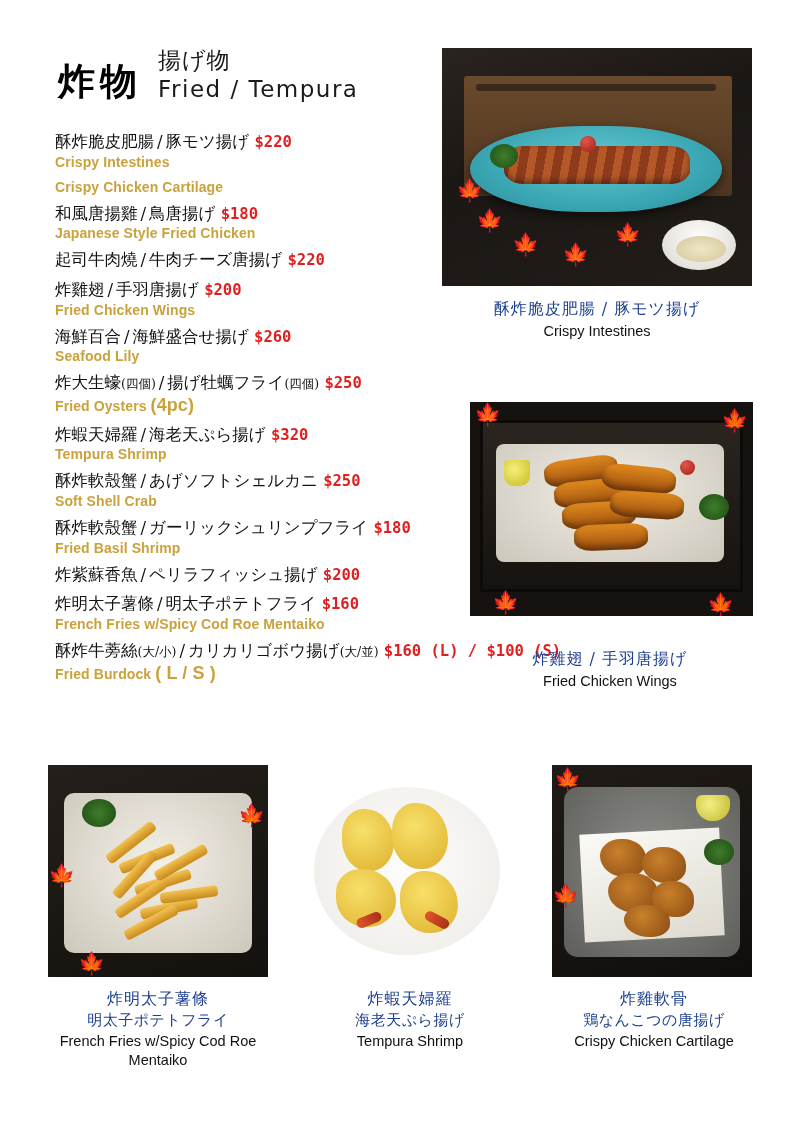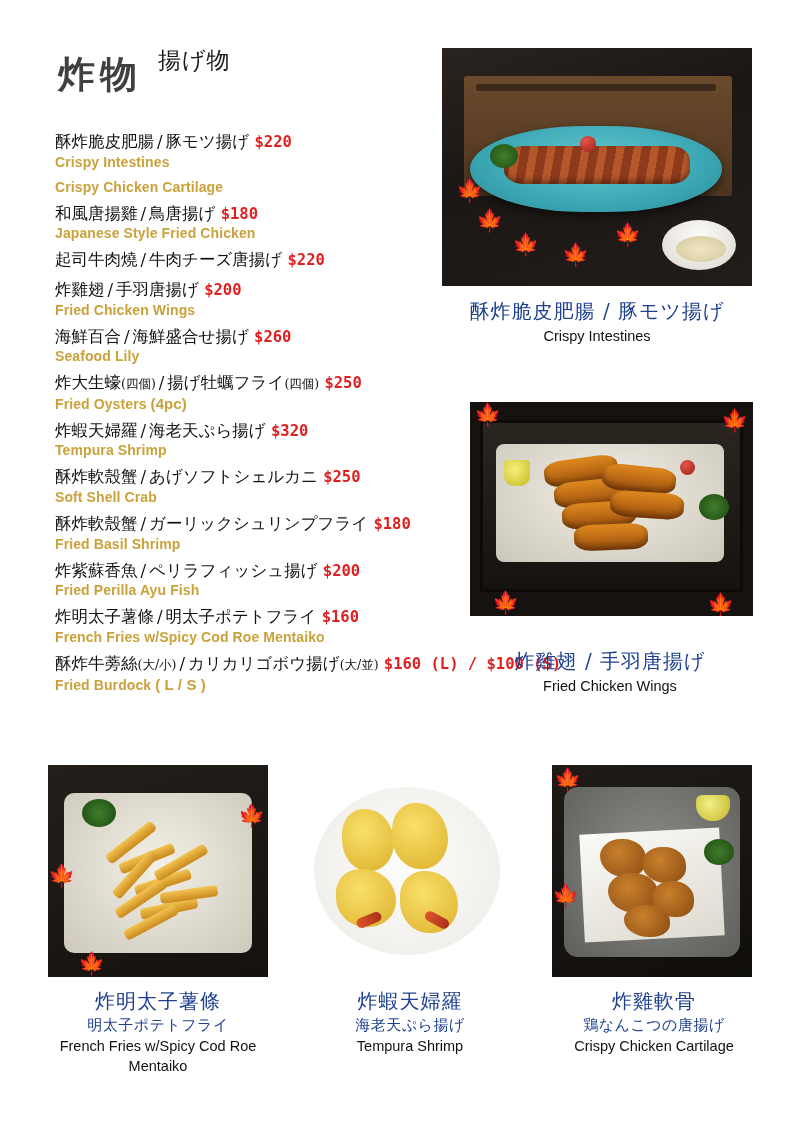--- a/index.html
+++ b/index.html
@@ -18,24 +18,25 @@
   #header {
     position: absolute;
     left: 58px; top: 48px;
     display: flex;
     align-items: flex-start;
   }
   #header .cat-cn {
     font-family: "DejaVu Serif", serif;
     font-size: 37px;
     font-weight: bold;
-    color: #404040;
+    color: #000000;
     letter-spacing: 5px;
     line-height: 1;
     padding-top: 8px;
+    margin-top: 7px;
   }
   #header .cat-right {
     margin-left: 16px;
     line-height: 1.12;
   }
   #header .cat-jp {
     font-family: "DejaVu Serif", serif;
     font-size: 23px;
     color: #1a1a1a;
     letter-spacing: 1px;
@@ -74,36 +75,36 @@
   }
   .line1 .sep { color: #111; padding: 0 3px; }
   .line2 {
     font-family: "Liberation Sans", sans-serif;
     font-size: 14px;
     font-weight: bold;
     color: #caa23c;
     margin-top: 1px;
     letter-spacing: 0.1px;
   }
-  .line2 .lsmall { font-size: 15px; }
+  .line2 .lsmall { font-size: 18px; }
 
   
   .photo {
     position: absolute;
     overflow: hidden;
     background: #1d1a17;
   }
   .caption {
     position: absolute;
     text-align: center;
     line-height: 1.35;
   }
   .cap-cn {
     font-family: "DejaVu Serif", serif;
-    font-size: 20px;
+    font-size: 16px;
     color: #1c3f8f;
     letter-spacing: 1px;
     white-space: nowrap;
   }
   .cap-jp {
     font-family: "DejaVu Serif", serif;
     font-size: 15px;
     color: #1c3f8f;
     letter-spacing: 0.5px;
     white-space: nowrap;
@@ -201,20 +202,21 @@
   .p5-green { position:absolute; right:18px; top:74px; width:30px; height:26px;
       background: radial-gradient(circle,#3f7d2b,#1d4a12); border-radius:50%;}
 </style>
 </head>
 <body>
 
 <div id="header">
   <div class="cat-cn">炸物</div>
   <div class="cat-right">
     <div class="cat-jp">揚げ物</div>
+    <div class="cat-en">Fried / Tempura</div>
   </div>
 </div>
 
 <div id="menu-list">
     <div class="menu-item">
       <div class="line1"><span>酥炸脆皮肥腸</span><span class="sep">/</span><span>豚モツ揚げ</span> <span class="price">$220</span></div>
       <div class="line2"><span>Crispy Intestines</span></div>
     </div>
     <div class="menu-item">
       <div class="line2"><span>Crispy Chicken Cartilage</span></div>
@@ -245,21 +247,20 @@
     <div class="menu-item">
       <div class="line1"><span>酥炸軟殼蟹</span><span class="sep">/</span><span>あげソフトシェルカニ</span> <span class="price">$250</span></div>
       <div class="line2"><span>Soft Shell Crab</span></div>
     </div>
     <div class="menu-item">
       <div class="line1"><span>酥炸軟殼蟹</span><span class="sep">/</span><span>ガーリックシュリンプフライ</span> <span class="price">$180</span></div>
       <div class="line2"><span>Fried Basil Shrimp</span></div>
     </div>
     <div class="menu-item">
       <div class="line1"><span>炸紫蘇香魚</span><span class="sep">/</span><span>ペリラフィッシュ揚げ</span> <span class="price">$200</span></div>
-      <div class="line2"><span>Fried Perilla Ayu Fish</span></div>
     </div>
     <div class="menu-item">
       <div class="line1"><span>炸明太子薯條</span><span class="sep">/</span><span>明太子ポテトフライ</span> <span class="price">$160</span></div>
       <div class="line2"><span>French Fries w/Spicy Cod Roe Mentaiko</span></div>
     </div>
     <div class="menu-item">
       <div class="line1"><span>酥炸牛蒡絲</span><span class="sub">(大/小)</span><span class="sep">/</span><span>カリカリゴボウ揚げ</span><span class="sub">(大/並)</span> <span class="price">$160 (L) / $100 (S)</span></div>
       <div class="line2"><span>Fried Burdock</span> <span class="lsmall">( L / S )</span></div>
     </div>
   </div>

